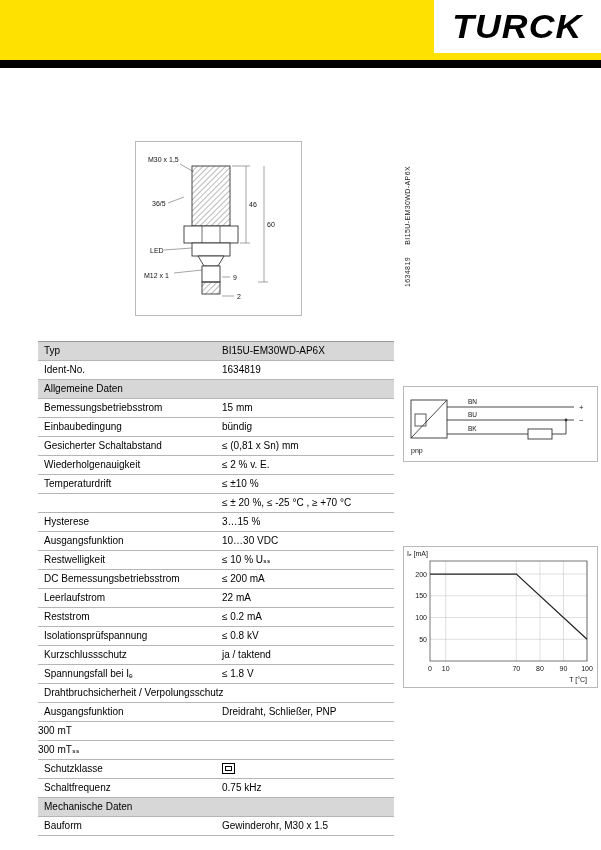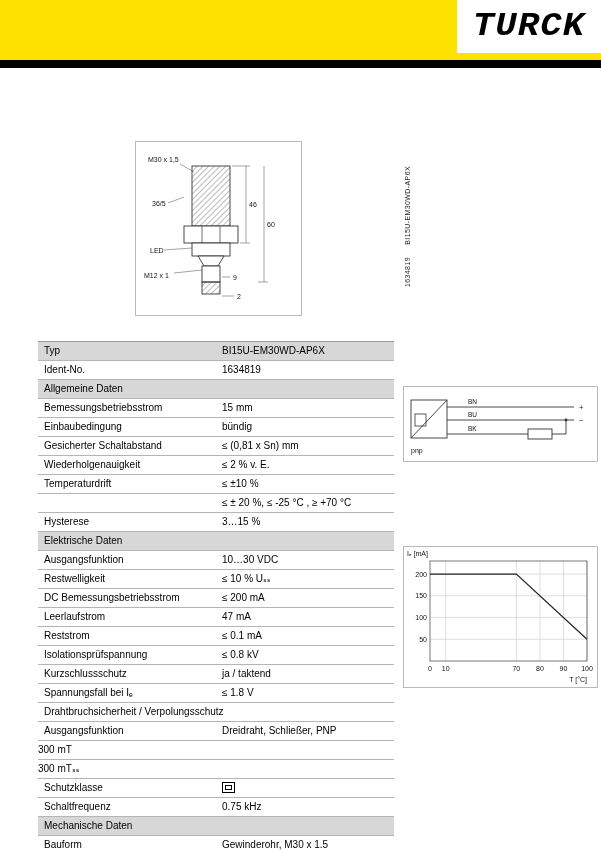--- a/index.html
+++ b/index.html
@@ -2,22 +2,22 @@
 <html><head>
 <meta charset="utf-8">
 <style>
   html,body{margin:0;padding:0;}
   body{
     width:601px;height:850px;position:relative;background:#ffffff;
     font-family:"Liberation Sans","DejaVu Sans",sans-serif;color:#000;
     overflow:hidden;
   }
   .band{position:absolute;left:0;top:0;width:601px;height:60px;background:#ffe100;}
-  .logo-box{position:absolute;right:0;top:0;width:144px;height:53px;background:#ffffff;
-    display:flex;align-items:center;justify-content:center;font-family:Liberation Mono, monospace;}
+  .logo-box{position:absolute;right:0;top:0;width:167px;height:53px;background:#ffffff;
+    display:flex;align-items:center;justify-content:center;}
   .logo-text{font-size:33px;font-weight:bold;font-style:italic;letter-spacing:1px;
     transform:scaleX(1.08);color:#000;}
   .black-bar{position:absolute;left:0;top:60px;width:601px;height:8px;background:#000;}
 
   .product-box{position:absolute;left:135px;top:141px;width:165px;height:173px;
     border:1px solid #b9b9b9;background:#fff;}
   .product-box svg{display:block;}
 
   .side-text{position:absolute;left:401px;top:166px;width:12px;
     display:flex;flex-direction:column;gap:12px;align-items:center;}
@@ -184,42 +184,39 @@
         <div class="cell val">≤ ±10 %</div>
       </div>
       <div class="trow">
         <div class="cell lbl"></div>
         <div class="cell val">≤ ± 20 %, ≤ -25 °C , ≥ +70 °C</div>
       </div>
       <div class="trow">
         <div class="cell lbl">Hysterese</div>
         <div class="cell val">3…15  %</div>
       </div>
-      <div class="trow section">
-        <div class="cell lbl">Elektrische Daten</div>
-      </div>
       <div class="trow">
         <div class="cell lbl">Ausgangsfunktion</div>
         <div class="cell val">10…30  VDC</div>
       </div>
       <div class="trow">
         <div class="cell lbl">Restwelligkeit</div>
         <div class="cell val">≤ 10 % Uₛₛ</div>
       </div>
       <div class="trow">
         <div class="cell lbl">DC Bemessungsbetriebsstrom</div>
         <div class="cell val">≤ 200 mA</div>
       </div>
       <div class="trow">
         <div class="cell lbl">Leerlaufstrom</div>
-        <div class="cell val">47  mA</div>
+        <div class="cell val">22  mA</div>
       </div>
       <div class="trow">
         <div class="cell lbl">Reststrom</div>
-        <div class="cell val">≤ 0.1 mA</div>
+        <div class="cell val">≤ 0.2 mA</div>
       </div>
       <div class="trow">
         <div class="cell lbl">Isolationsprüfspannung</div>
         <div class="cell val">≤ 0.8 kV</div>
       </div>
       <div class="trow">
         <div class="cell lbl">Kurzschlussschutz</div>
         <div class="cell val">ja / taktend</div>
       </div>
       <div class="trow">

